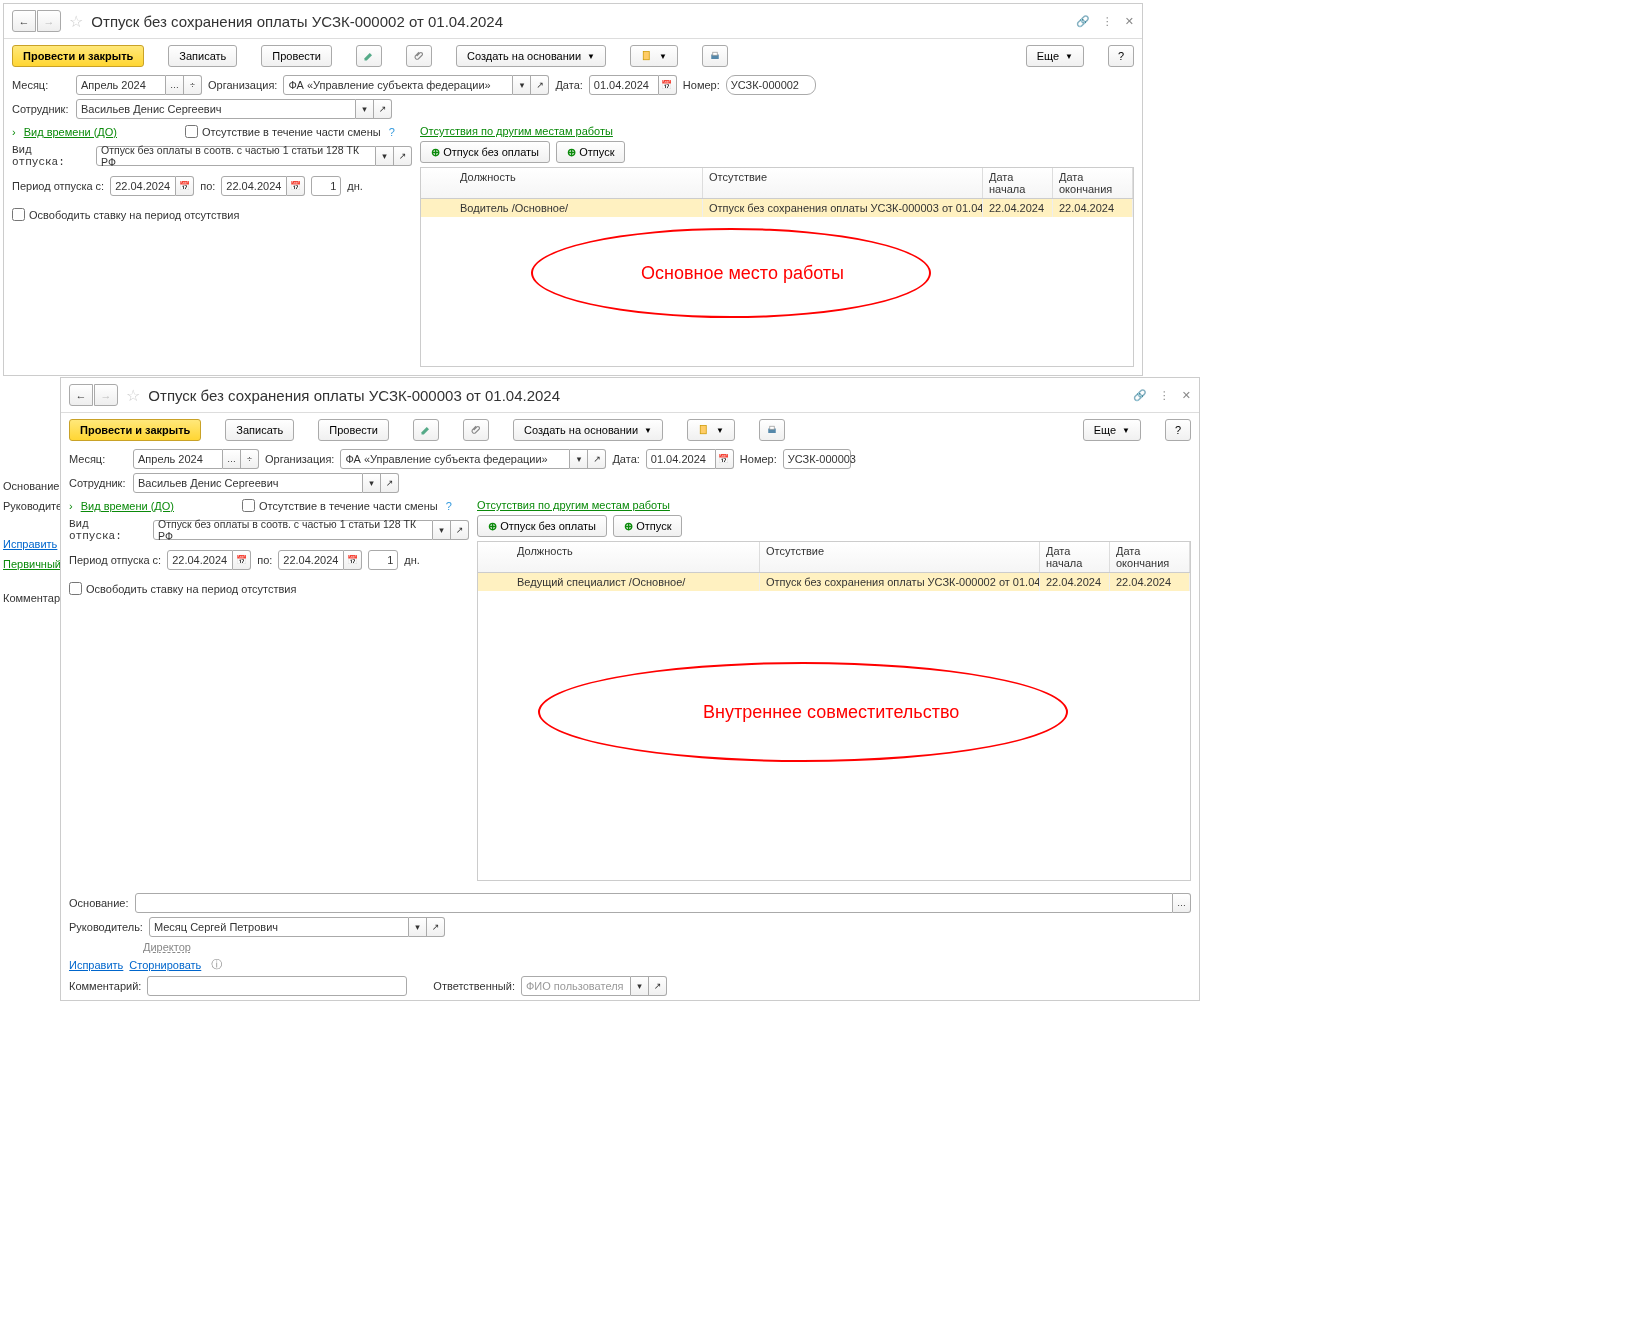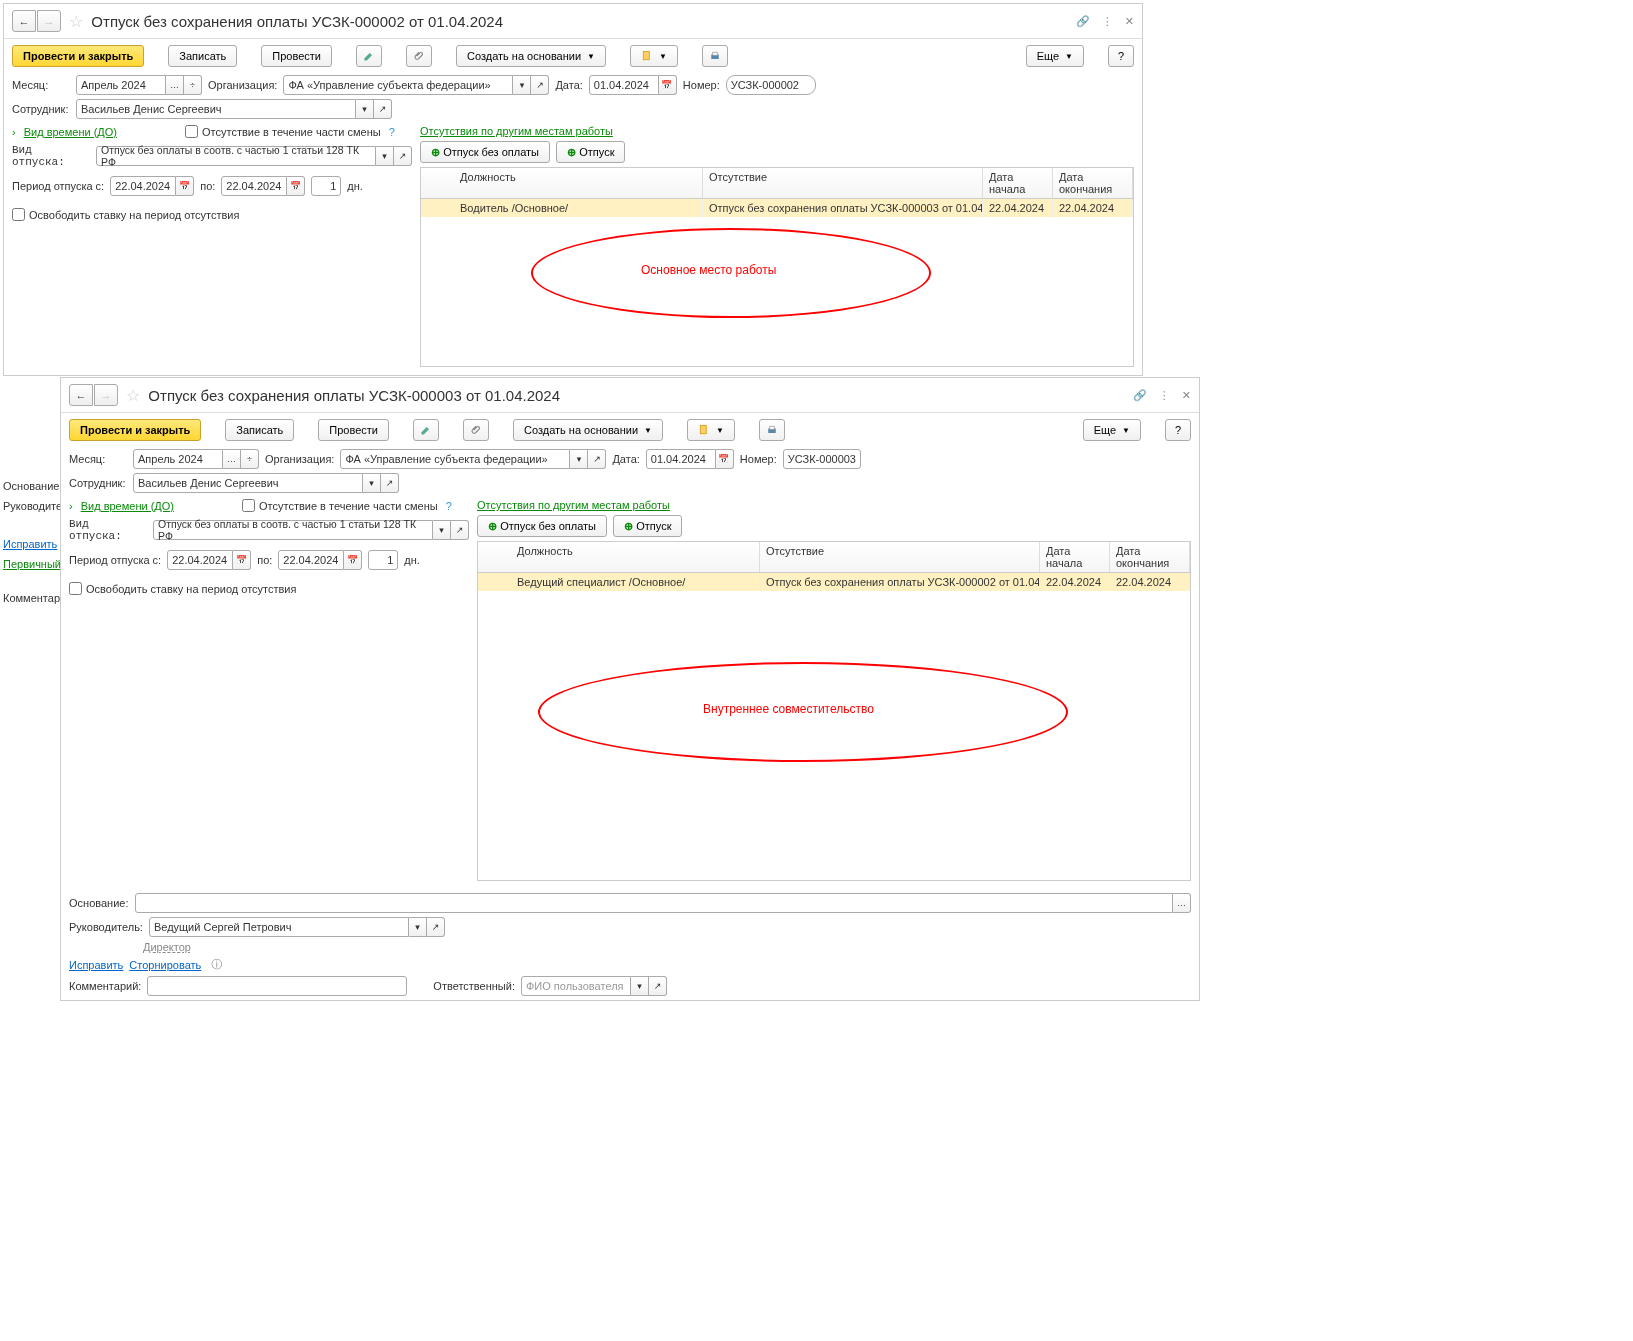--- a/index.html
+++ b/index.html
@@ -49,21 +49,21 @@
 .td-row { display: flex; background: #ffffc8; }
 .td-row.sel { background: #fff1c1; }
 .td { padding: 3px 6px; border-right: 1px solid #eee; font-size: 11px; white-space: nowrap; overflow: hidden; }
 
 .c-post { flex: 1; min-width: 200px; margin-left: 33px; }
 .c-abs { width: 280px; }
 .c-d1 { width: 70px; }
 .c-d2 { width: 80px; }
 
 .annot-oval { position: absolute; border: 2px solid red; border-radius: 50%; pointer-events: none; }
-.annot-text { position: absolute; color: red; font-size: 12px; pointer-events: none; white-space: nowrap; }
+.annot-text { position: absolute; color: red; font-size: 18px; pointer-events: none; white-space: nowrap; }
 
 .side-labels { position: absolute; left: 3px; top: 480px; font-size: 11px; display: flex; flex-direction: column; gap: 8px; }
 
 .bottom-fields { padding: 4px 8px; display: flex; flex-direction: column; gap: 4px; }
 .br { display: flex; align-items: center; gap: 6px; }
 .muted { color: #888; text-decoration: underline dashed; }
 
 .btn-green-plus { color: #0a8a0a; font-weight: bold; }
 
 svg.ico { width: 12px; height: 12px; }
@@ -300,21 +300,21 @@
       <div class="input" style="width:230px">ФА «Управление субъекта федерации»</div>
       <div class="input-btn">▾</div>
       <div class="input-btn last">↗</div>
     </div>
     <span>Дата:</span>
     <div class="input-group">
       <div class="input" style="width:70px">01.04.2024</div>
       <div class="input-btn last">📅</div>
     </div>
     <span>Номер:</span>
-    <div class="input" style="width:78px;border-radius:3px">УСЗК-000003</div>
+    <div class="input" style="width:68px;border-radius:3px">УСЗК-000003</div>
   </div>
 
   <div class="form-row">
     <span class="lbl">Сотрудник:</span>
     <div class="input-group">
       <div class="input" style="width:230px">Васильев Денис Сергеевич</div>
       <div class="input-btn">▾</div>
       <div class="input-btn last">↗</div>
     </div>
   </div>
@@ -392,21 +392,21 @@
     <div class="br">
       <span style="min-width:60px">Основание:</span>
       <div class="input-group" style="flex:1">
         <div class="input" style="flex:1"></div>
         <div class="input-btn last">…</div>
       </div>
     </div>
     <div class="br">
       <span style="min-width:70px">Руководитель:</span>
       <div class="input-group">
-        <div class="input" style="width:260px">Ведущий Сергей Петрович</div>
+        <div class="input" style="width:260px">Месяц Сергей Петрович</div>
         <div class="input-btn">▾</div>
         <div class="input-btn last">↗</div>
       </div>
     </div>
     <div class="br" style="padding-left:74px">
       <span class="muted">Директор</span>
     </div>
     <div class="br">
       <span class="link">Исправить</span>
       <span class="link">Сторнировать</span>

